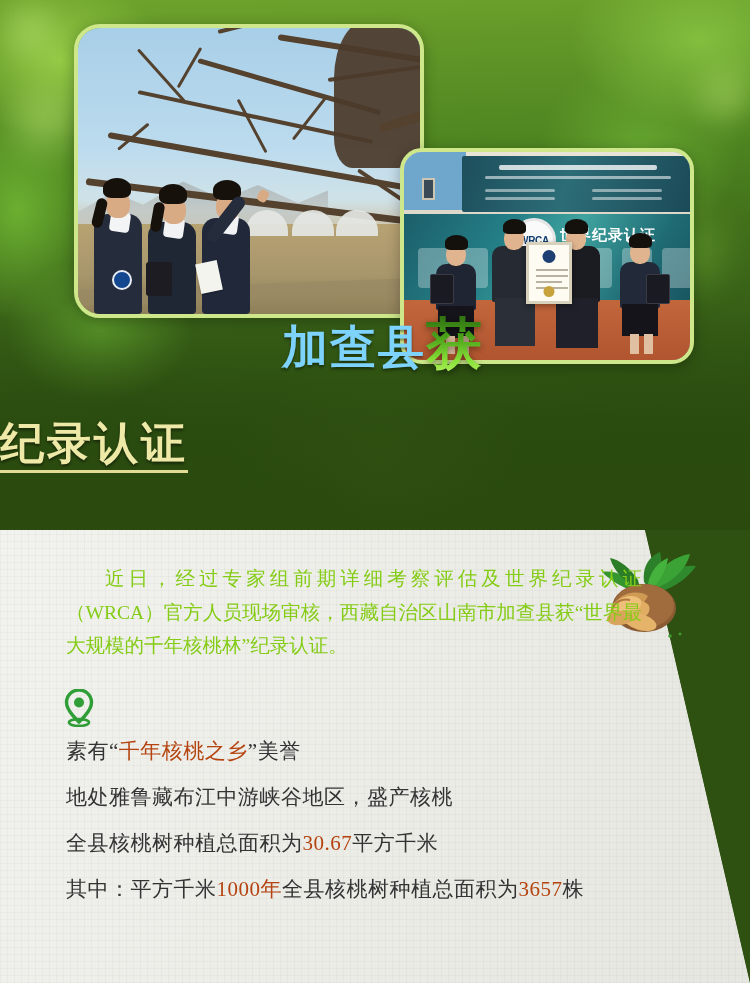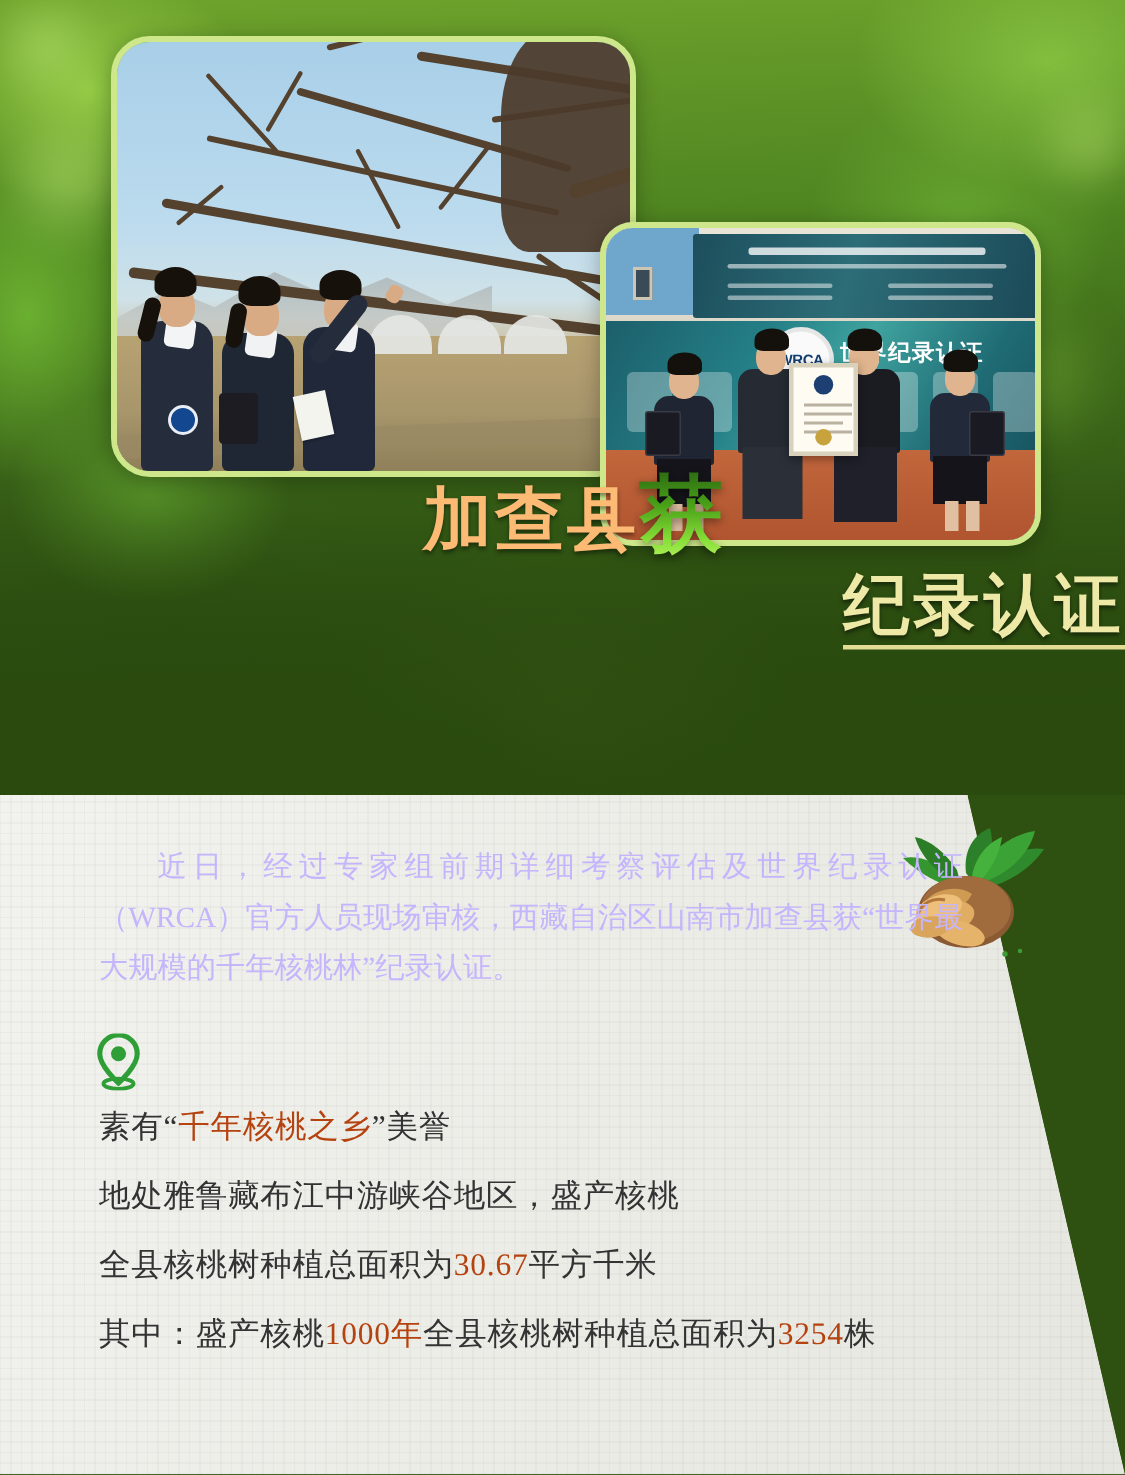--- a/index.html
+++ b/index.html
@@ -110,21 +110,21 @@
   .p2-cert-frame .l { position:absolute; left:7px; height:2px; background:#b9b2a0; }
   .p2-plaque { position:absolute; width:24px; height:30px; background:#1a1a22; border-radius:2px;
     border:1px solid #3a3a44; }
 
   
   .title-wrap { position:absolute; left:0; top:316px; width:750px; z-index:6; text-align:center; }
   .t-line { font-family:"Liberation Serif", serif; font-weight:700; line-height:1; white-space:nowrap; }
 
   .t1 { font-size:46px; letter-spacing:2px; }
   .t1 .cream {
-    color:#fdba74;
+    color:#7dd3fc;
     text-shadow:0 2px 3px rgba(0,0,0,.45);
     margin-left:16px;
   }
   .t1 .grn {
     background:linear-gradient(to bottom,#2c6a12 0%,#49a018 38%,#8ae23a 78%,#b6f060 100%);
     -webkit-background-clip:text; background-clip:text; color:transparent;
     text-shadow:none; filter:drop-shadow(0 2px 3px rgba(0,0,0,.45));
     font-size:56px;
   }
 
@@ -155,21 +155,21 @@
     background:#2e5010; z-index:6;
     clip-path:polygon(0 0, 105px 0, 105px 453px, 105px 453px);
   }
 
   
   .walnut { position:absolute; left:596px; top:552px; width:105px; height:92px; z-index:8; }
 
   
   .content { position:absolute; left:0; top:530px; width:750px; z-index:9; }
 
-  .intro { margin:32px 108px 0 66px; color:#c4b5fd; font-size:19.5px; line-height:1.72;
+  .intro { margin:32px 108px 0 66px; color:#84cc16; font-size:19.5px; line-height:1.72;
            text-align:justify; text-indent:2em; font-family:"Liberation Serif",serif; }
 
   .loc-head { display:flex; align-items:center; gap:8px; margin:26px 0 0 64px; }
   .pin { width:30px; height:38px; flex:0 0 auto; }
   .loc-title { font-size:27px; font-weight:700; color:#2f2f2f; letter-spacing:1px;
                font-family:"Liberation Serif",serif; }
 
   .facts { margin:14px 0 0 66px; }
   .fact { font-size:21px; color:#333333; line-height:1; margin-bottom:25px;
           font-family:"Liberation Serif",serif; letter-spacing:.5px; }
@@ -319,21 +319,21 @@
       </div>
     </div>
   </div>
 
   <div class="title-wrap">
     <div class="t-line t1">
       <span class="cream">加查县</span><span class="grn">获</span>
     </div>
 
 
-    <div style="text-align:right;">
+    <div style="text-align:left;margin-top:40px;">
       <div class="t-line t3">纪录认证</div>
     </div>
   </div>
 
   <div class="panel"></div>
 
   <svg class="walnut" viewBox="0 0 105 92">
     <g>
       <path d="M58 34 C70 18 88 12 100 14 C92 26 78 36 62 40 Z" fill="#2f8a2e"></path>
       <path d="M56 30 C64 14 80 4 94 2 C90 18 76 30 60 36 Z" fill="#3ba336"></path>
@@ -364,16 +364,16 @@
         <path d="M15 1 C8 1 2.5 6.5 2.5 13.5 C2.5 22 15 33 15 33 C15 33 27.5 22 27.5 13.5 C27.5 6.5 22 1 15 1 Z" fill="none" stroke="#2f9e37" stroke-width="3.4"></path>
         <circle cx="15" cy="13.5" r="5" fill="#2f9e37"></circle>
         <ellipse cx="15" cy="33.5" rx="10" ry="3.4" fill="none" stroke="#2f9e37" stroke-width="2.6"></ellipse>
       </svg>
     </div>
 
     <div class="facts" id="facts-list">
         <div class="fact"><span>素有“</span><span class="hl">千年核桃之乡</span><span>”美誉</span></div>
         <div class="fact"><span>地处雅鲁藏布江中游峡谷地区，盛产核桃</span></div>
         <div class="fact"><span>全县核桃树种植总面积为</span><span class="hl">30.67</span><span>平方千米</span></div>
-        <div class="fact"><span>其中：盛产核桃</span><span class="hl">1000年</span><span>全县核桃树种植总面积为</span><span class="hl">3254</span><span>株</span></div>
+        <div class="fact"><span>其中：平方千米</span><span class="hl">1000年</span><span>全县核桃树种植总面积为</span><span class="hl">3657</span><span>株</span></div>
       </div>
   </div>
 </div>
 
 </body></html>

